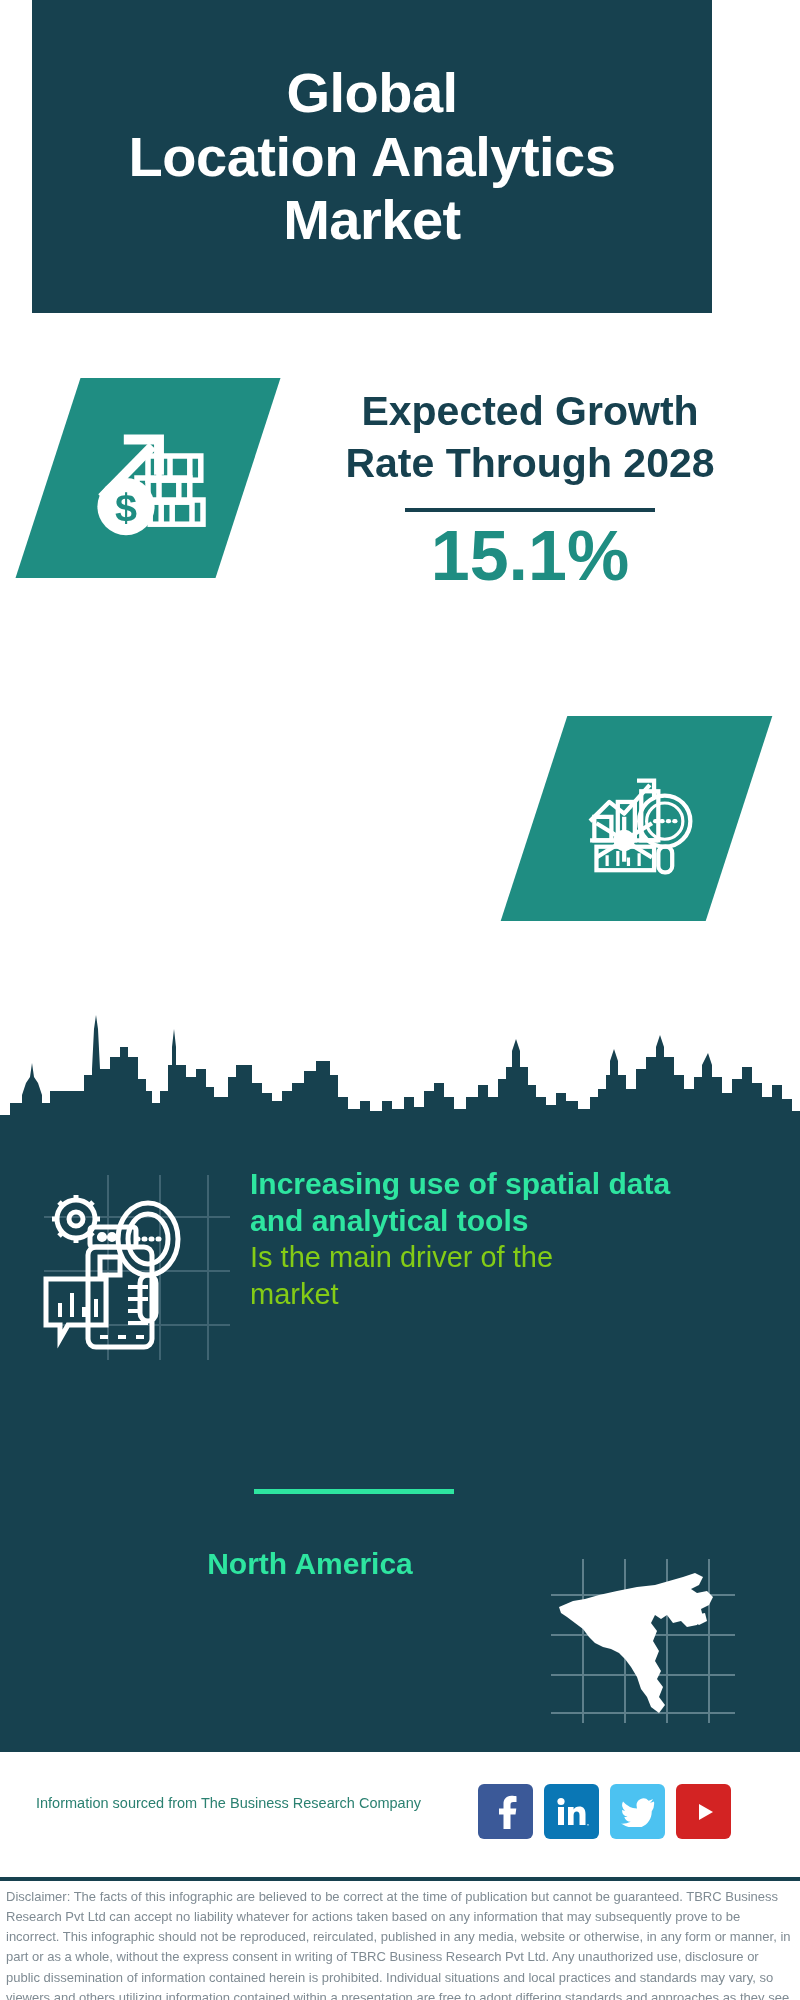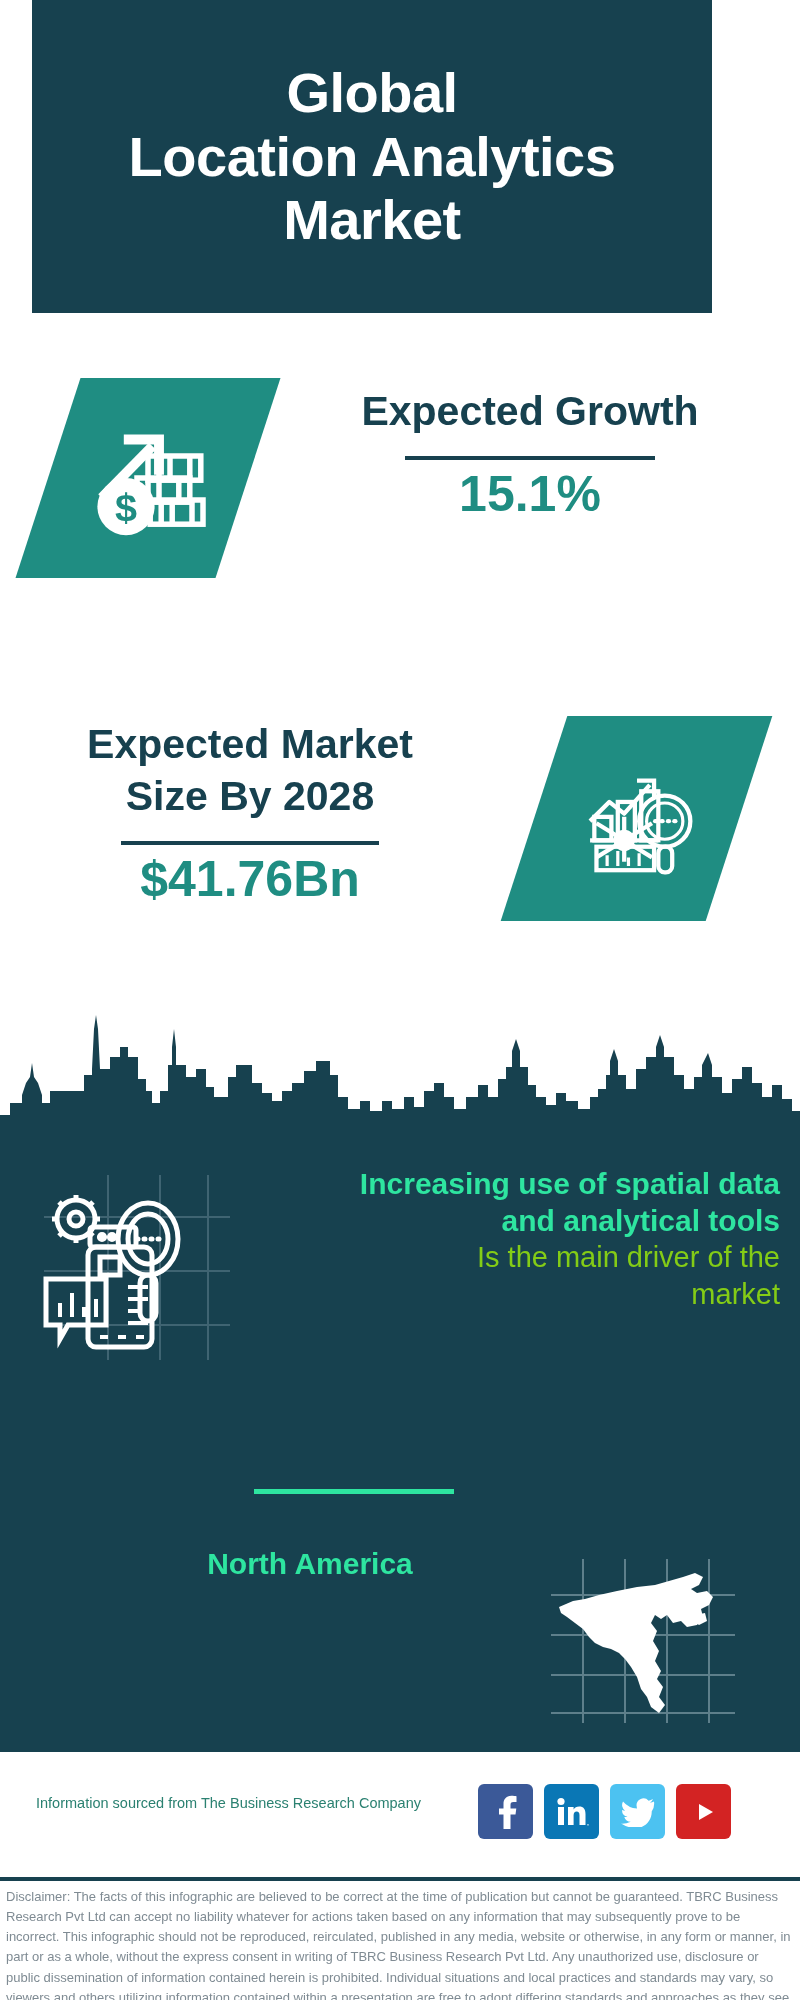--- a/index.html
+++ b/index.html
@@ -39,41 +39,41 @@
 
   .growth-text {
     position:absolute; left:300px; top:72px; width:460px; text-align:center;
   }
   .lbl {
     color:#17414f; font-size:41px; font-weight:bold; line-height:1.27;
   }
   .rule { height:4px; background:#17414f; margin:19px auto 0; }
   .rule-a { width:250px; }
   .big {
-    color:#1f8d82; font-size:50px; font-weight:bold; line-height:1.05;
+    color:#1f8d82; font-size:70px; font-weight:bold; line-height:1.05;
     margin-top:8px;
   }
 
   
   .sec-size { position:absolute; left:0; top:698px; width:800px; height:310px; }
   .size-text { position:absolute; left:40px; top:20px; width:420px; text-align:center; }
   .rule-b { width:258px; }
   .icon-size { left:534px; top:18px; width:205px; height:205px; }
 
   
   .lower {
     position:absolute; left:0; top:1005px; width:800px; height:747px;
     background:#17414f;
   }
   .skyline { position:absolute; left:0; top:0; width:800px; height:140px; }
 
   
   .driver { position:absolute; left:0; top:160px; width:800px; height:250px; }
   .icon-driver { position:absolute; left:30px; top:10px; width:200px; height:185px; }
-  .driver-text { position:absolute; left:250px; top:0px; width:530px; text-align:right; }
+  .driver-text { position:absolute; left:250px; top:0px; width:530px; text-align:left; }
   .accent {
     color:#2ee5a0; font-size:30px; font-weight:bold; line-height:1.24;
   }
   .plain {
     color:#84cc16; font-size:29px; font-weight:normal; line-height:1.26;
   }
 
   .mid-rule {
     position:absolute; left:254px; top:484px; width:200px; height:5px;
     background:#2ee5a0;
@@ -149,36 +149,29 @@
 
           <circle cx="40" cy="86" r="26" fill="#ffffff" stroke="none"></circle>
           <text x="40" y="99" font-family="Liberation Sans, sans-serif" font-size="36" font-weight="bold" fill="#1f8d82" text-anchor="middle" stroke="none">$</text>
         </svg>
       </div>
     </div>
 
     <div class="growth-text">
       <div class="lbl">
         <span>Expected Growth</span><br>
+        <span>Rate Through 2028</span>
       </div>
       <div class="rule rule-a"></div>
       <div class="big">15.1%</div>
     </div>
   </div>
 
   <div class="sec-size">
 
-    <div class="size-text">
-      <div class="lbl">
-        <span>Expected Market</span><br>
-        <span>Size By 2028</span>
-      </div>
-      <div class="rule rule-b"></div>
-      <div class="big">$41.76Bn</div>
-    </div>
 
     <div class="para icon-size">
       <div class="glyph">
         <svg viewBox="0 0 120 120" width="128" height="128" fill="none" stroke="#ffffff" stroke-width="4">
 
           <polyline points="16,62 34,44 48,55 72,28" stroke-linejoin="round"></polyline>
           <path d="M60 24 L76 24 L76 40"></path>
 
           <rect x="20" y="58" width="16" height="22"></rect>
           <rect x="42" y="44" width="16" height="36"></rect>

